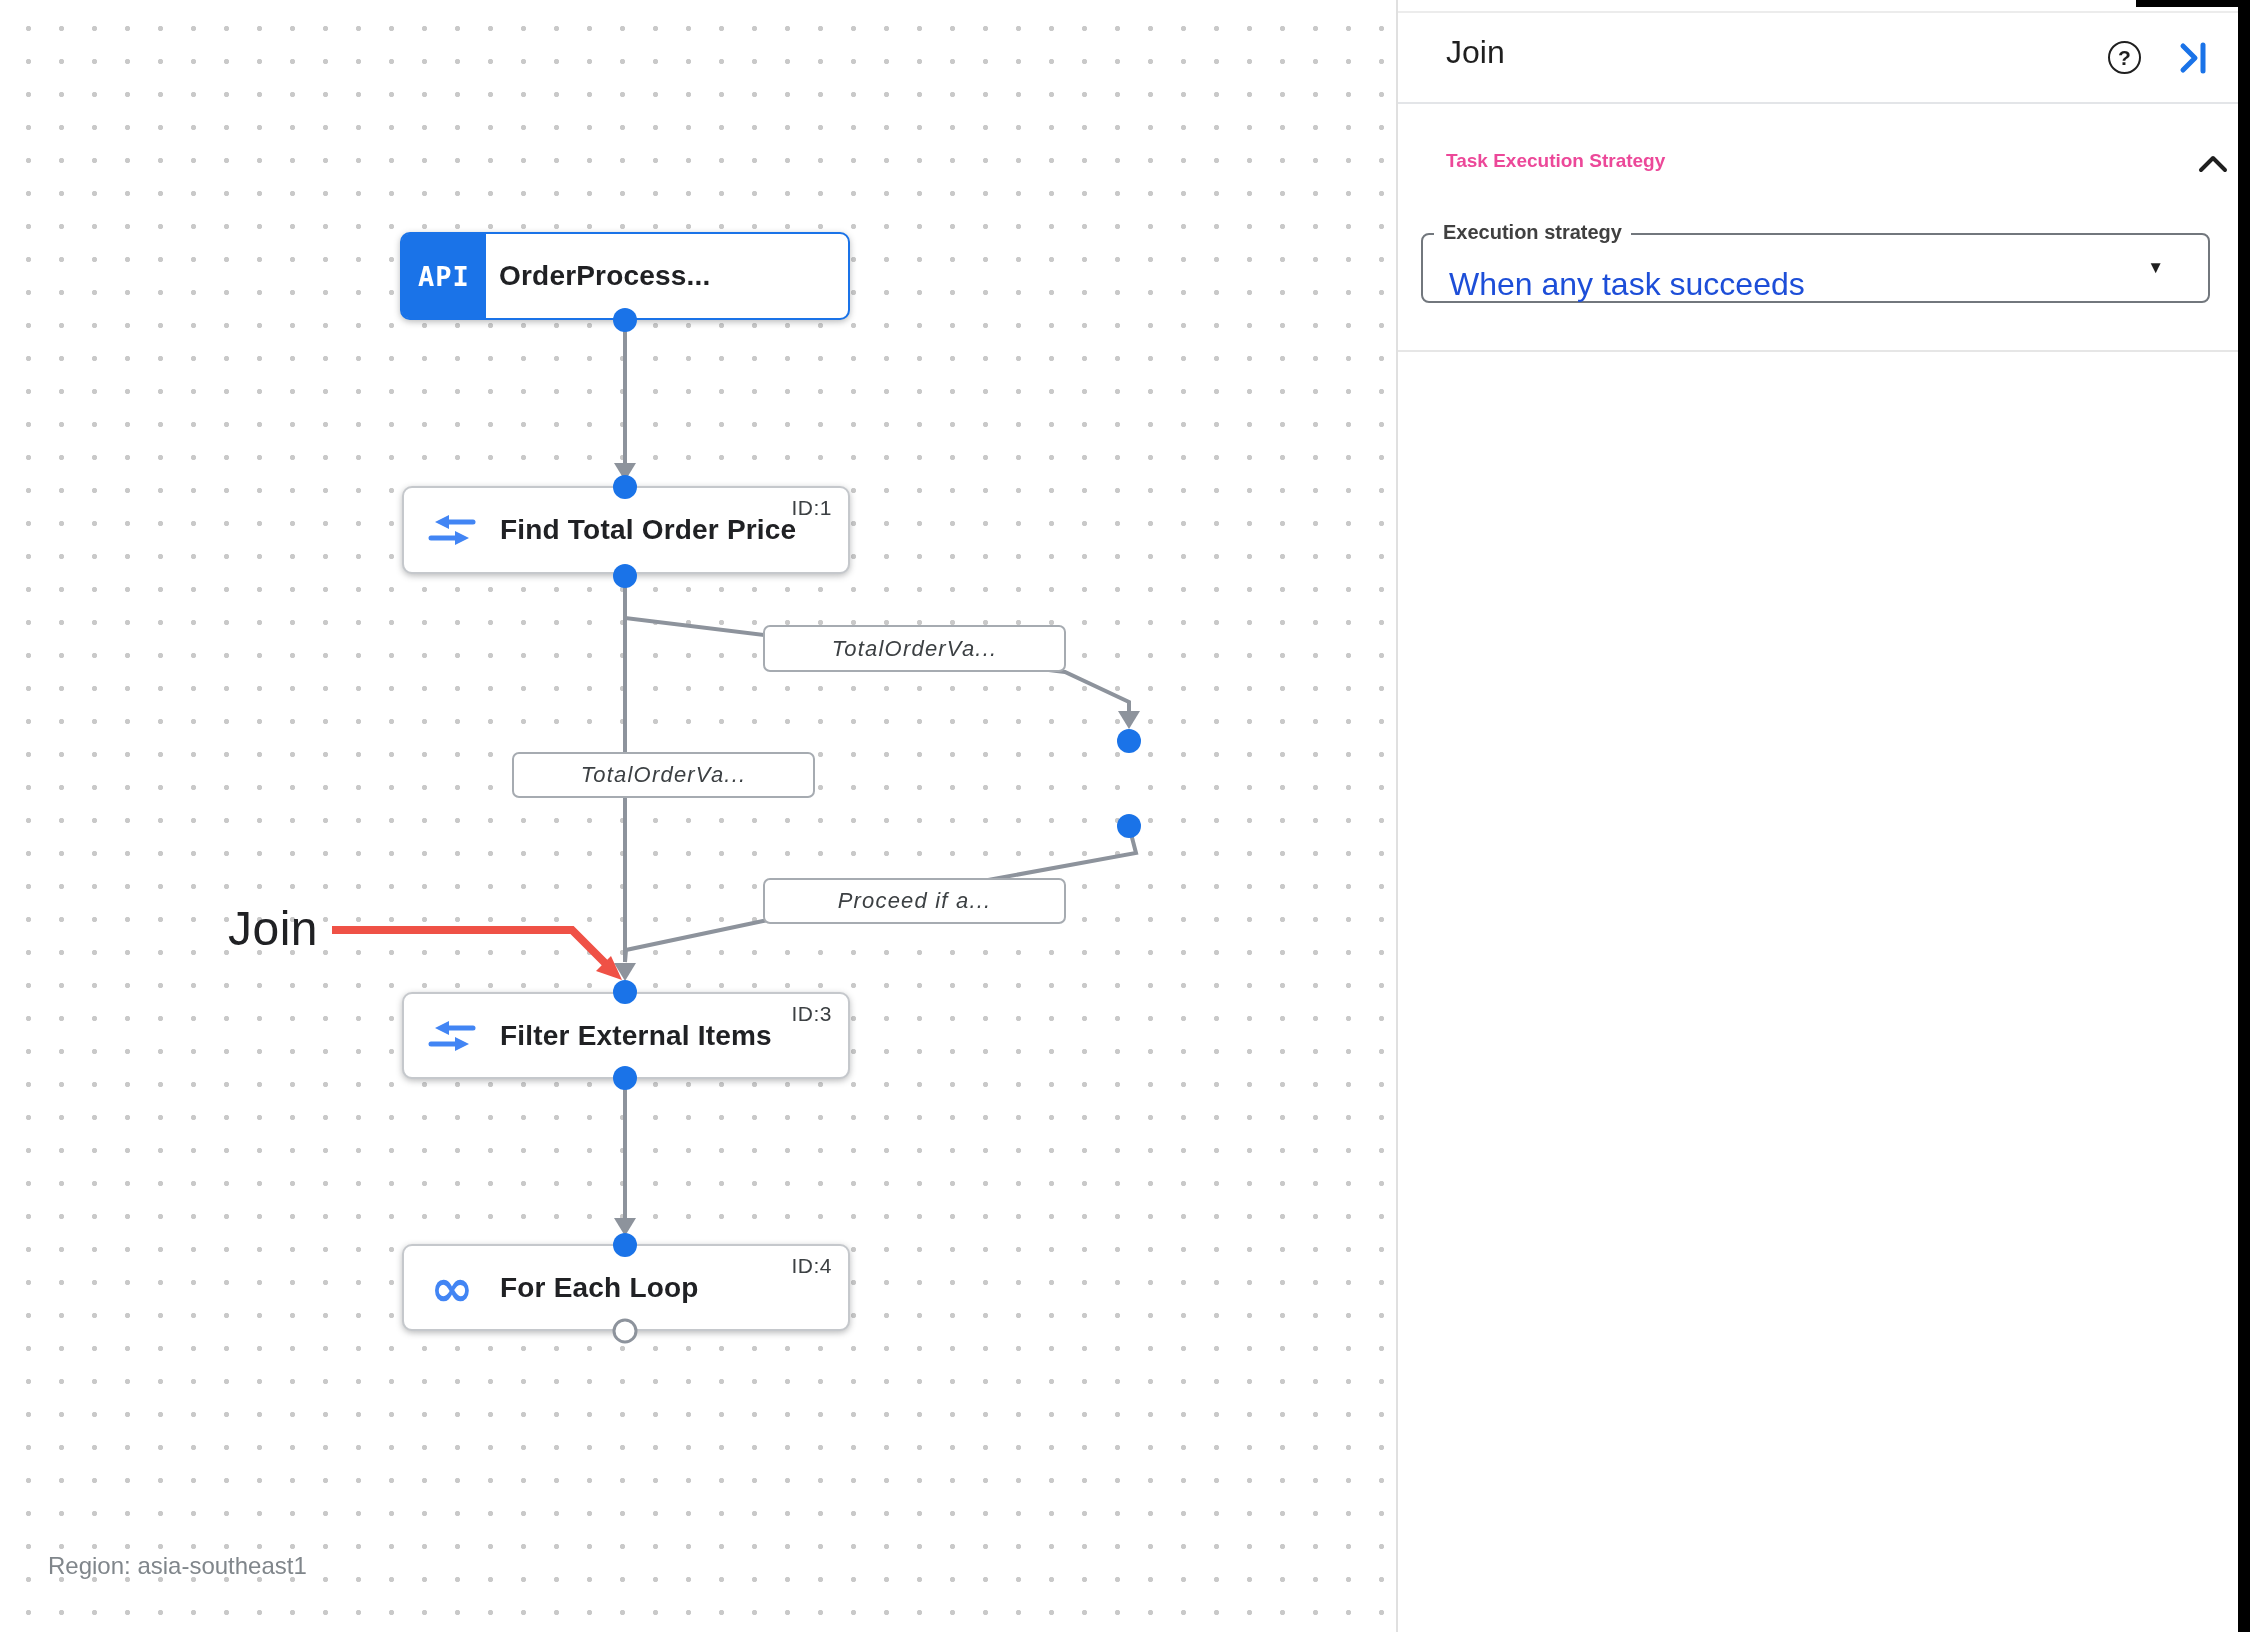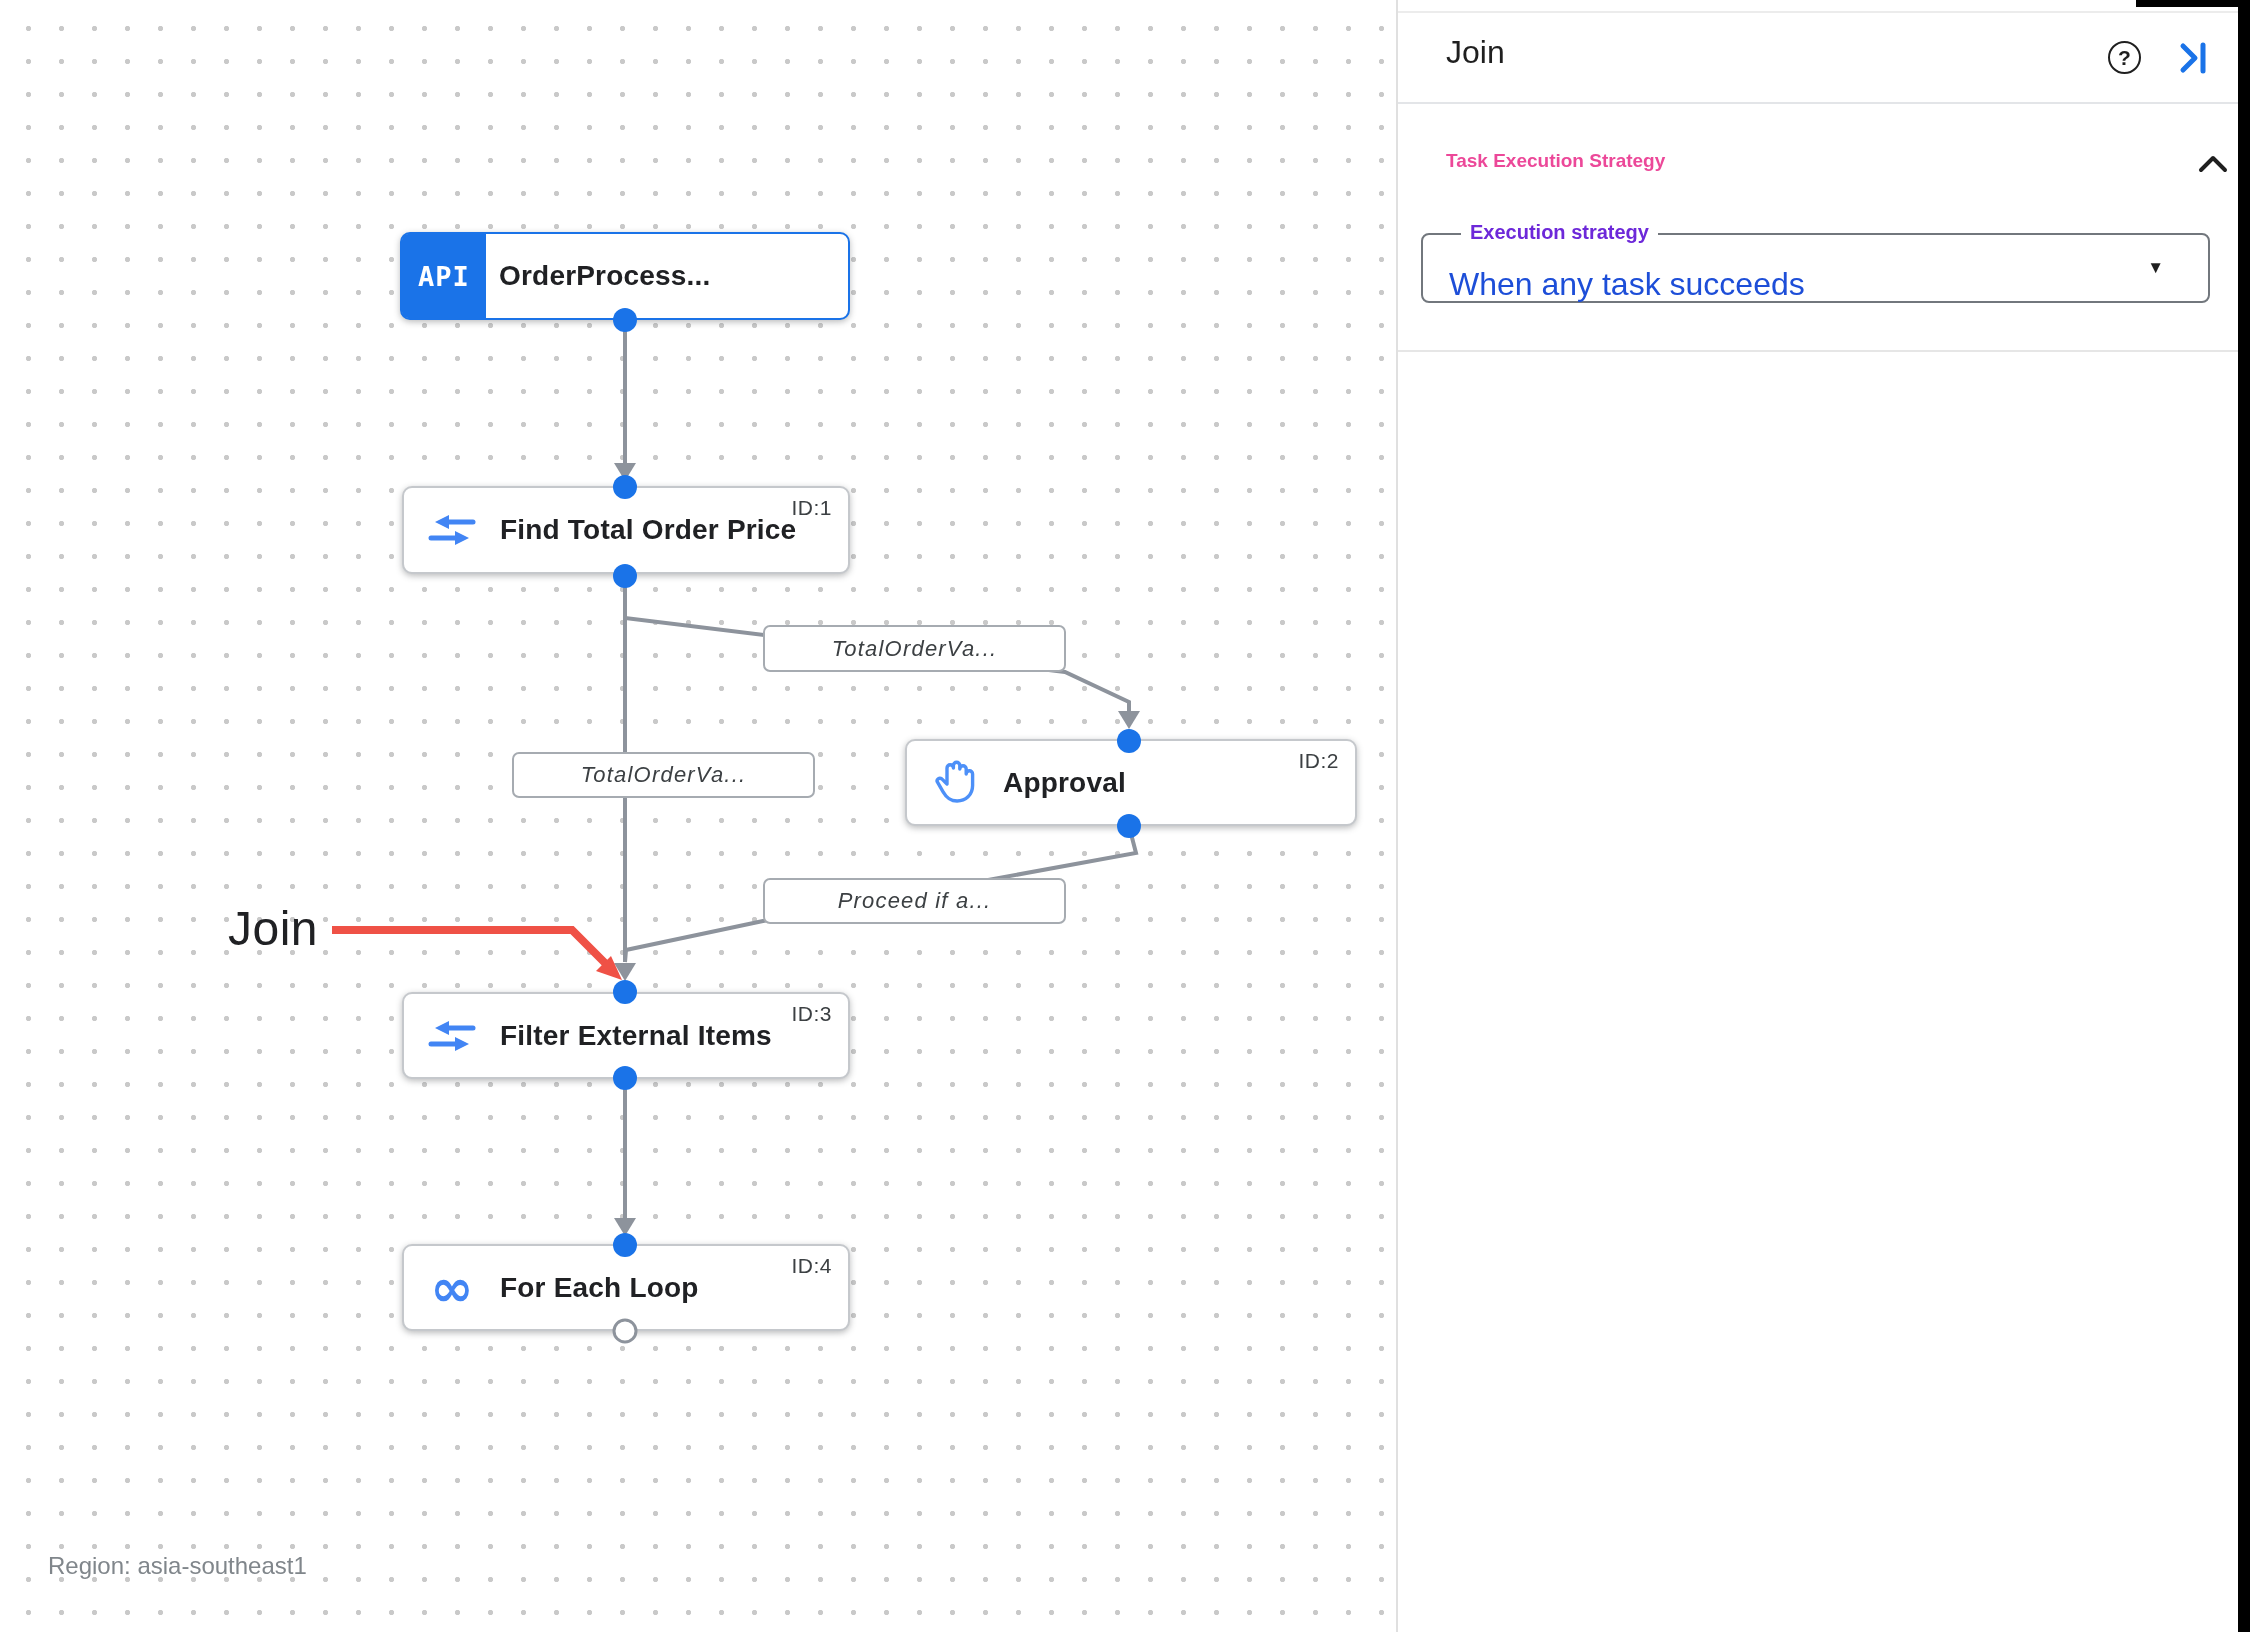--- a/index.html
+++ b/index.html
@@ -56,22 +56,22 @@
     border:2.5px solid #1f1f1f; border-radius:50%; display:flex; align-items:center;
     justify-content:center; font-size:21px; font-weight:700; color:#1f1f1f; cursor:pointer; }
   .collapse-icon { position:absolute; left:778px; top:41px; width:34px; height:34px; cursor:pointer; }
 
   .section-title { position:absolute; left:48px; top:150px; font-size:19px;
     font-weight:700; color:#ec4899; }
   .section-chevron { position:absolute; left:800px; top:155px; width:30px; height:18px; cursor:pointer; }
 
   .dropdown { position:absolute; left:23px; top:233px; width:789px; height:70px;
     border:2px solid #72777d; border-radius:8px; background:#fff; cursor:pointer; }
-  .dropdown .float-label { position:absolute; left:38px; top:-14px; background:#fff;
-    padding:0 9px; font-size:20px; font-weight:600; color:#6d28d9; }
+  .dropdown .float-label { position:absolute; left:11px; top:-14px; background:#fff;
+    padding:0 9px; font-size:20px; font-weight:600; color:#404040; }
   .dropdown .value { position:absolute; left:26px; top:16px; height:66px; display:flex;
     align-items:center; font-size:32px; color:#1d4ed8; }
   .dropdown .caret { position:absolute; right:44px; top:0; height:66px; display:flex;
     align-items:center; font-size:17px; color:#1f1f1f; }
   .section-divider { position:absolute; left:0; top:350px; width:854px; height:2px; background:#e6e6e6; }
 
   
   .bar-top-right { position:absolute; left:2136px; top:0; width:114px; height:7px;
     background:#000; z-index:9; }
   .bar-right { position:absolute; left:2238px; top:0; width:12px; height:1632px;
@@ -130,29 +130,20 @@
             <line x1="46" y1="10" x2="22" y2="10"></line>
               <line x1="4" y1="26" x2="28" y2="26"></line>
           </g>
           <polygon points="8,10 22,3 22,17" fill="#4285f4"></polygon>
           <polygon points="42,26 28,19 28,33" fill="#4285f4"></polygon>
         </svg>
       </div>
       <div class="title">Find Total Order Price</div>
     </div>
 
-    <div class="node" style="left:905px; top:739px; width:452px; height:87px;">
-      <span class="idtag">ID:2</span>
-      <div class="icon">
-        <svg width="48" height="52" viewBox="0 0 48 52">
-          <path d="M16 27 V11 a3.2 3.2 0 0 1 6.4 0 V8.5 a3.2 3.2 0 0 1 6.4 0 V12 a3.2 3.2 0 0 1 6.4 0 v5 a3.2 3.2 0 0 1 6.4 0 v11.5 c0 9.5 -7 15.5 -15.5 15.5 c-7 0 -10.5 -3.2 -14 -9.2 l-5.6 -9.6 c-1.6 -2.7 1.9 -5.2 4.3 -3.3 L16 27 z" fill="none" stroke="#4d90f8" stroke-width="3.4" stroke-linejoin="round"></path>
-        </svg>
-      </div>
-      <div class="title">Approval</div>
-    </div>
 
     <div class="node" style="left:402px; top:992px; width:448px; height:87px;">
       <span class="idtag">ID:3</span>
       <div class="icon">
         <svg width="50" height="36" viewBox="0 0 50 36">
           <g fill="#4285f4" stroke="#4285f4" stroke-width="5" stroke-linecap="round">
             <line x1="46" y1="10" x2="22" y2="10"></line>
               <line x1="4" y1="26" x2="28" y2="26"></line>
           </g>
           <polygon points="8,10 22,3 22,17" fill="#4285f4"></polygon>

